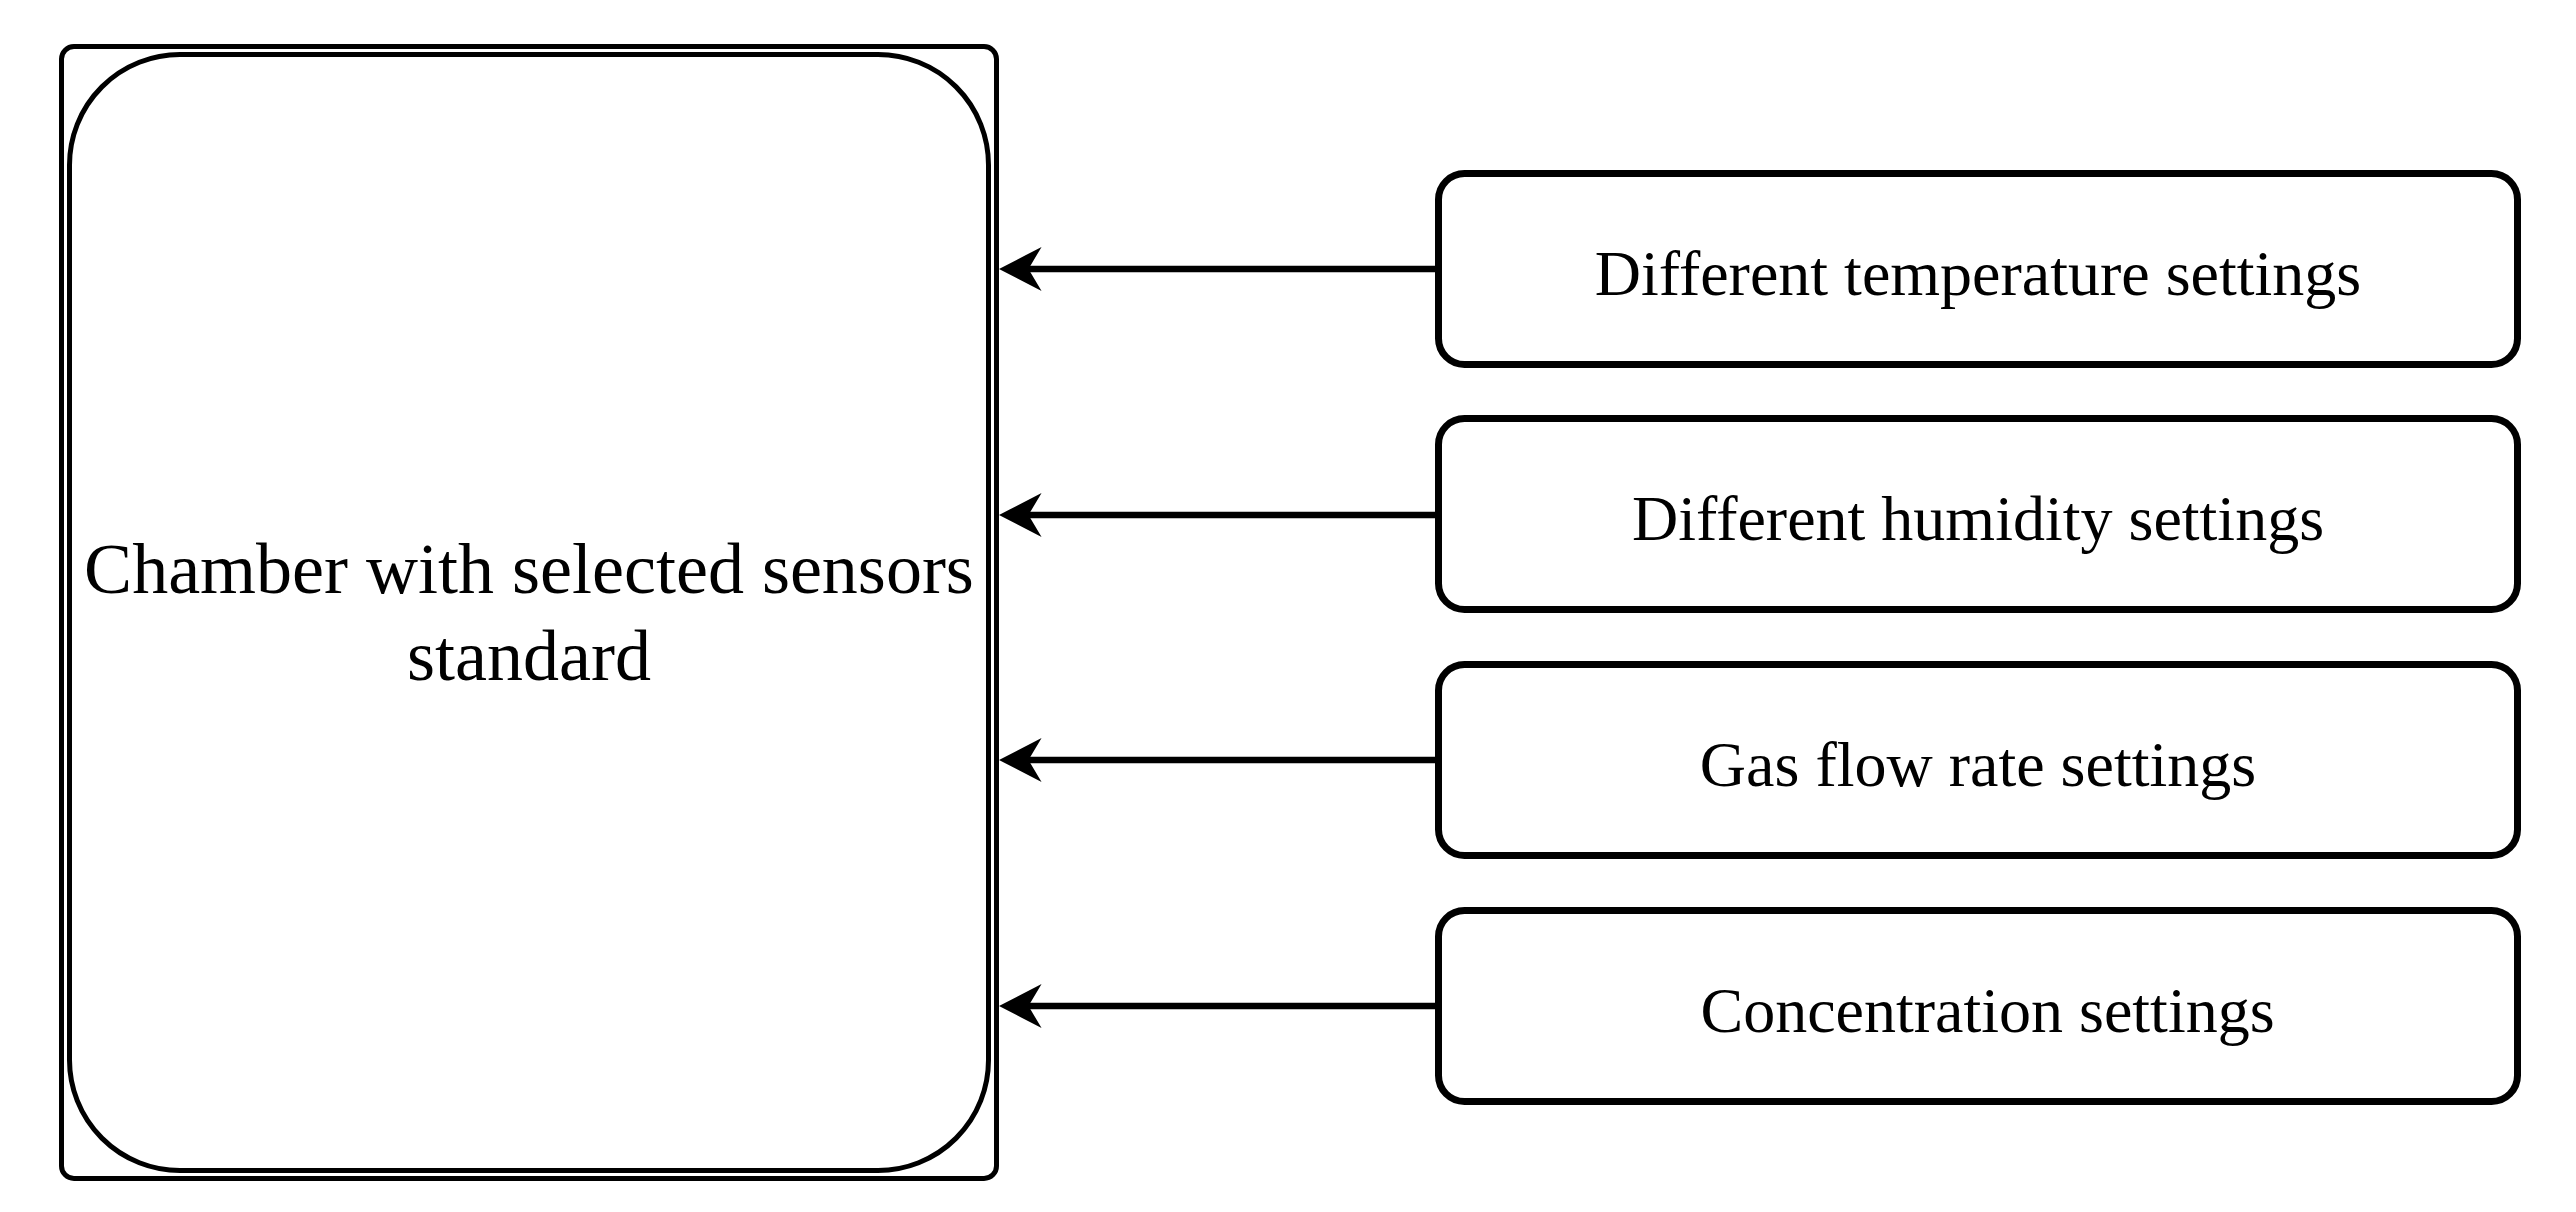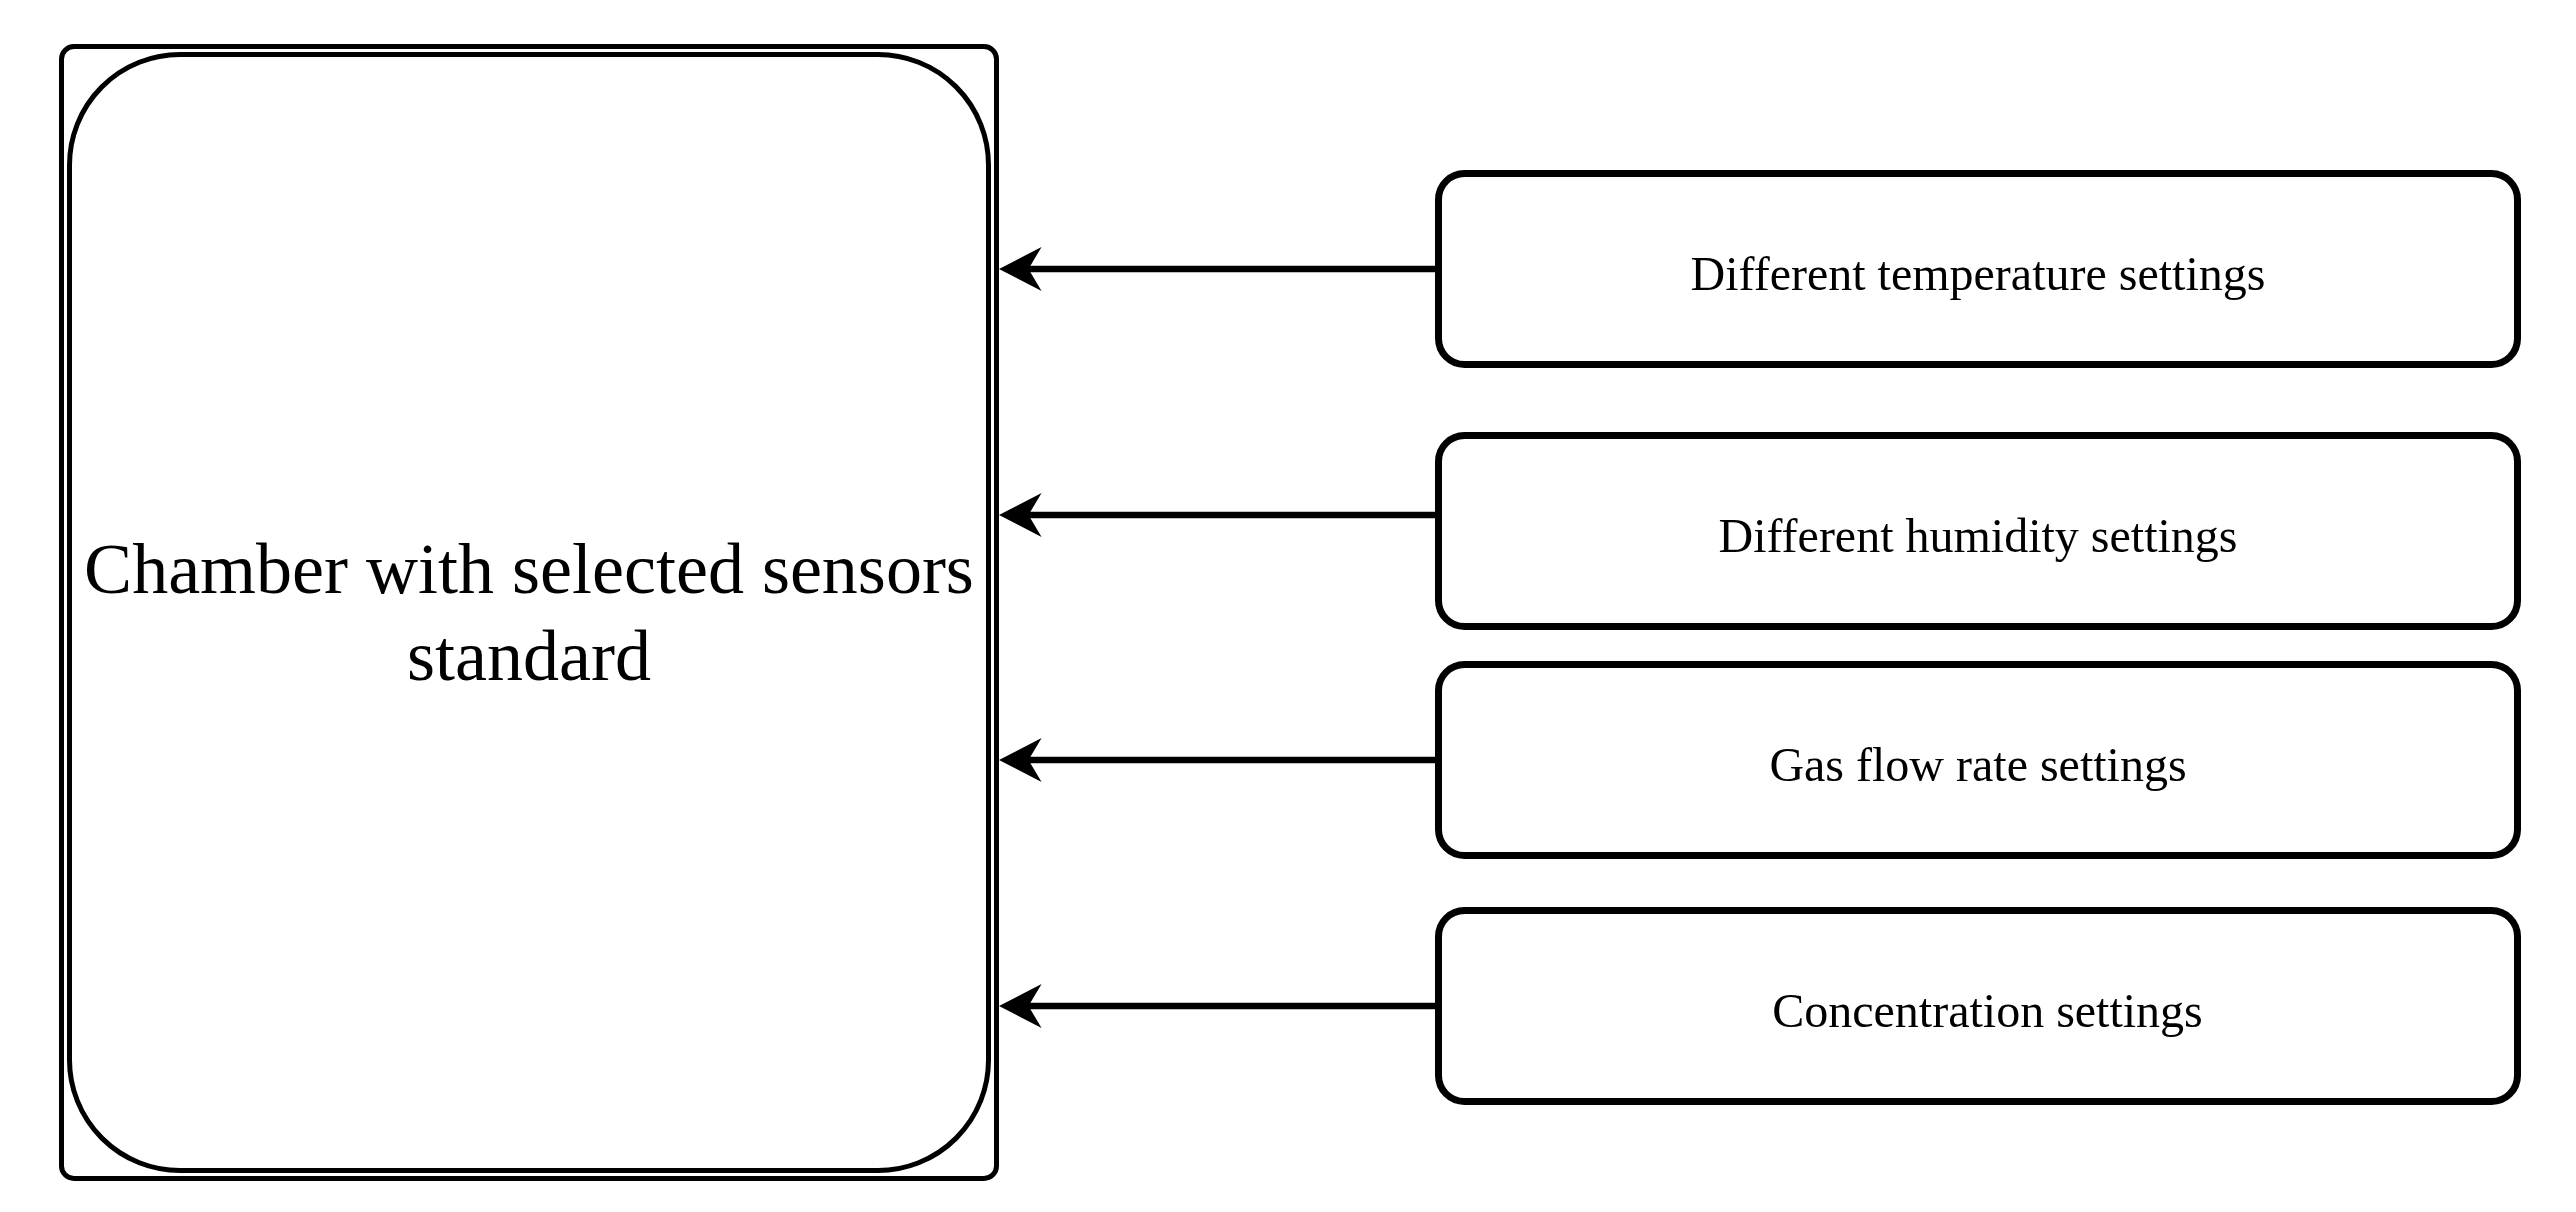--- a/index.html
+++ b/index.html
@@ -59,28 +59,28 @@
     height: 198px;
     box-sizing: border-box;
     border: 7.4px solid #000000;
     border-radius: 29.5px;
     background: #ffffff;
     display: flex;
     align-items: center;
     justify-content: center;
   }
   .setting-box .label {
-    font-size: 48px;
+    font-size: 64px;
     line-height: 1;
     white-space: nowrap;
     text-align: center;
     margin-top: 10px;
   }
   .box-1 { top: 170px; }
-  .box-2 { top: 432px; }
+  .box-2 { top: 415px; }
   .box-3 { top: 661px; }
   .box-4 { top: 907px; padding-left: 19px; }
 
   
   .arrow {
     position: absolute;
     left: 999px;
     width: 443px;
     height: 46px;
   }

